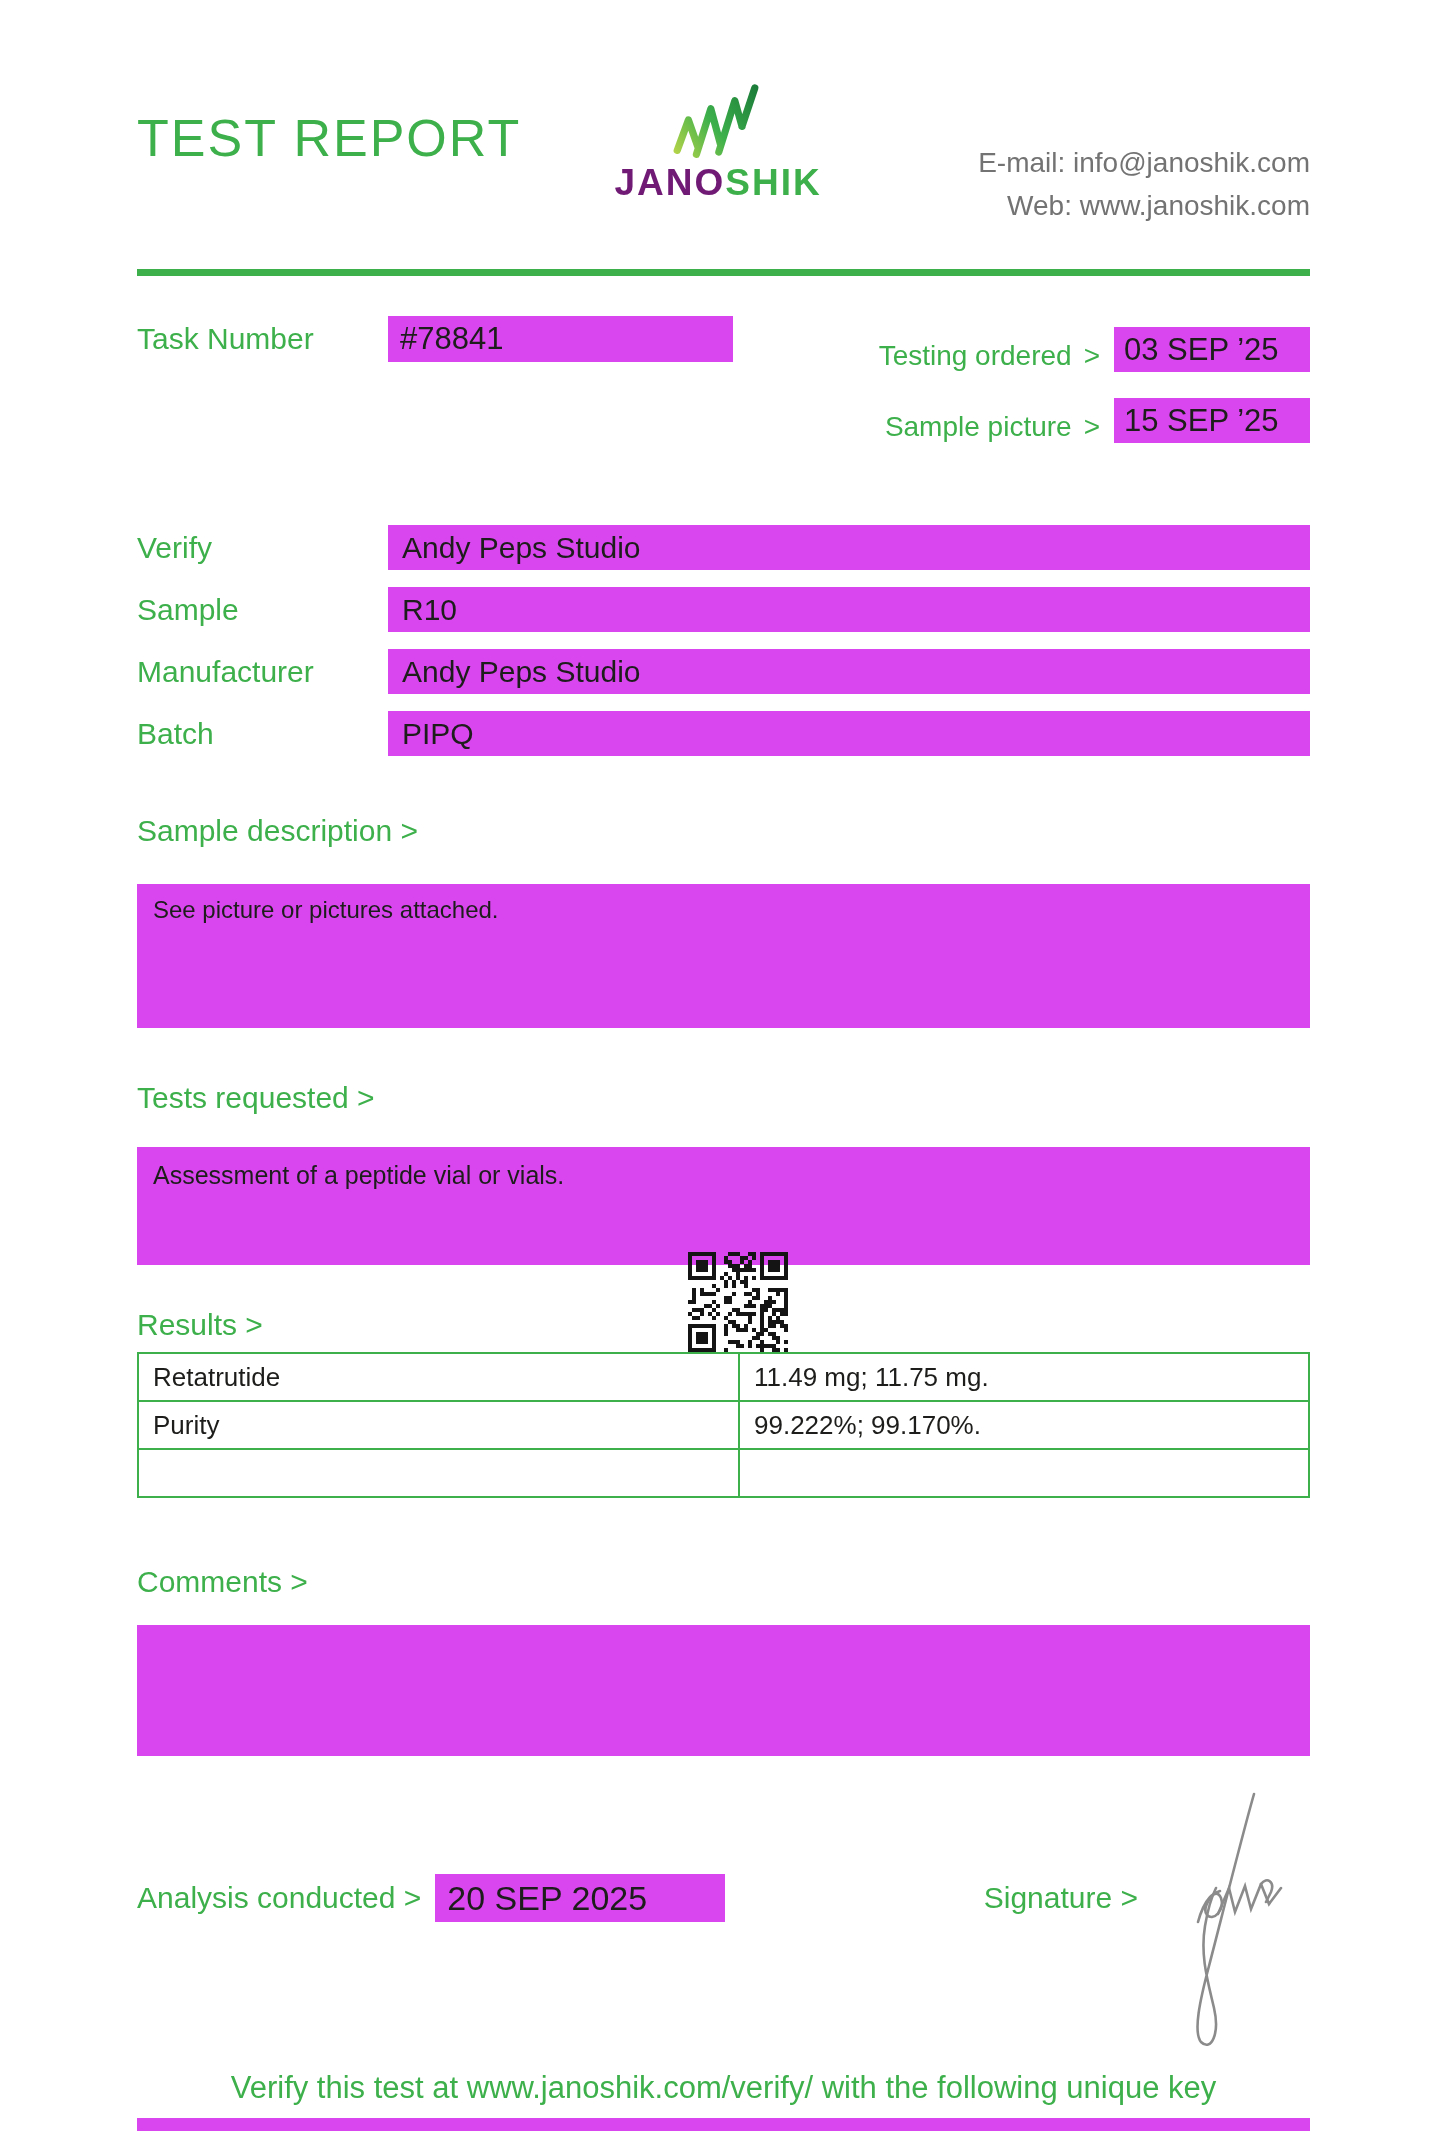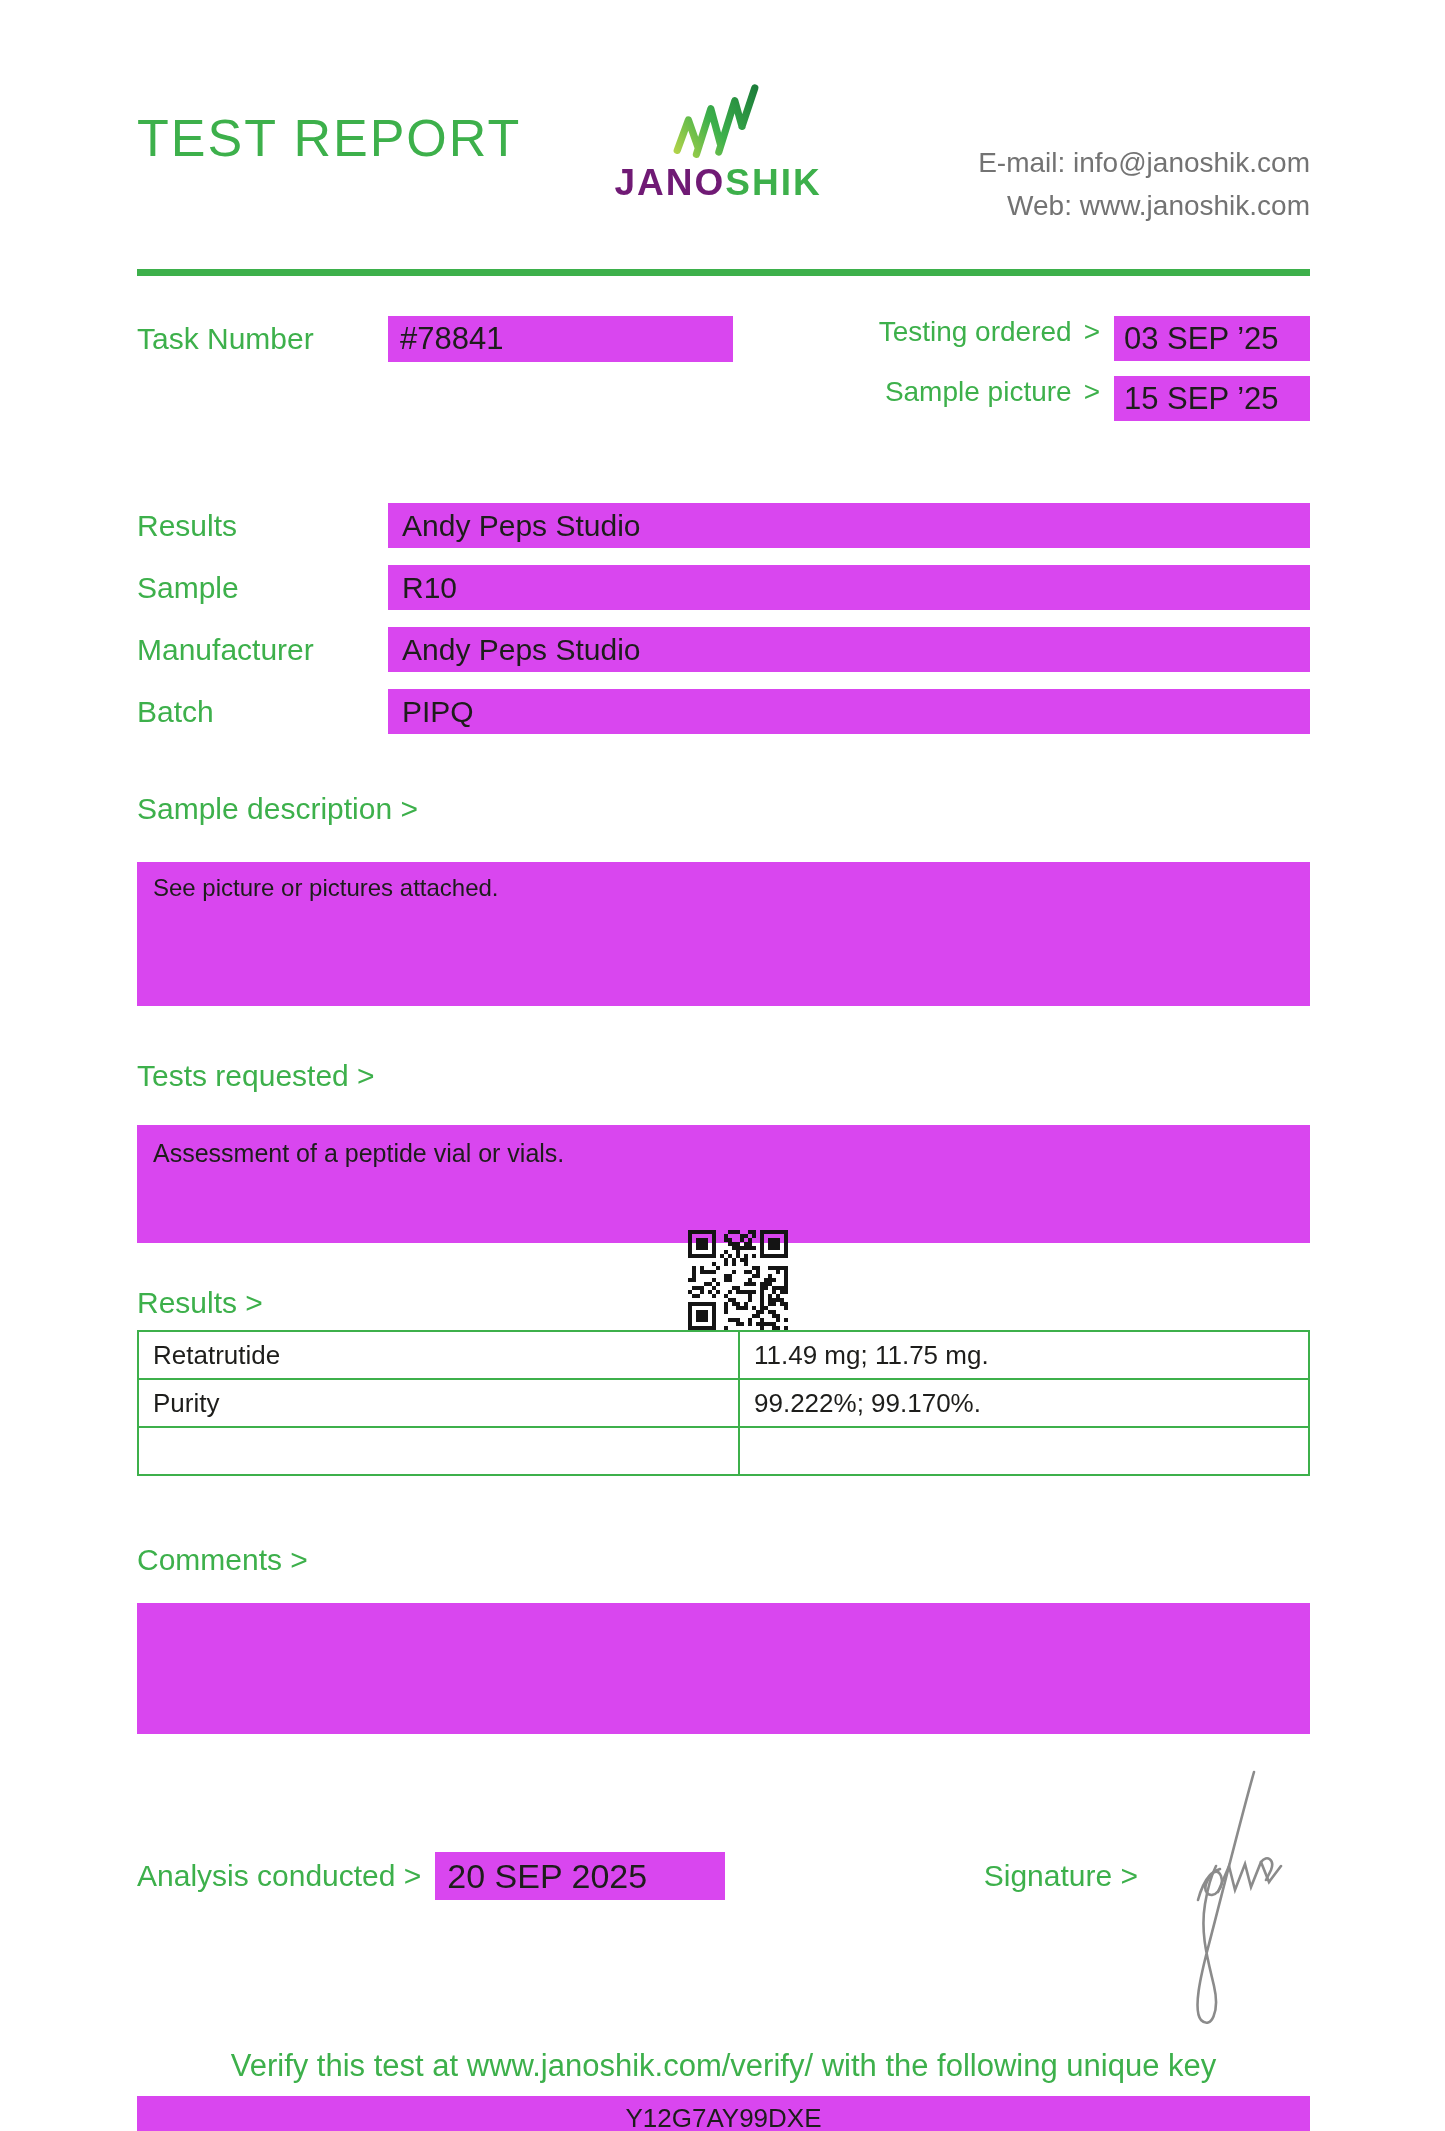--- a/index.html
+++ b/index.html
@@ -22,21 +22,21 @@
   .rule{height:7px;background:#3db04b;margin-top:42px;}
 
   
   .task-row{display:flex;margin-top:40px;}
   .task-left{display:flex;align-items:center;height:46px;}
   .field-label{color:#3db04b;font-size:30px;}
   .task-left .field-label{width:251px;}
   .gray-box{background:#d946ef;}
   .task-value{width:333px;height:46px;font-size:31px;line-height:46px;padding-left:12px;}
   .date-group{margin-left:auto;display:flex;flex-direction:column;gap:15px;}
-  .date-row{display:flex;align-items:flex-start;justify-content:flex-end;}
+  .date-row{display:flex;align-items:flex-end;justify-content:flex-end;margin-top:11px;}
   .date-label{color:#3db04b;font-size:28px;}
   .date-arrow{color:#3db04b;font-size:28px;margin:0 14px 0 12px;}
   .date-value{width:186px;height:45px;font-size:31px;line-height:45px;padding-left:10px;}
 
   
   .info-fields{margin-top:82px;}
   .info-row{display:flex;align-items:center;margin-bottom:17px;}
   .info-row .field-label{width:251px;}
   .info-value{flex:1;height:45px;font-size:30px;line-height:45px;padding-left:14px;}
 
@@ -113,21 +113,21 @@
       <div class="date-row">
         <span class="date-label">Sample picture</span>
         <span class="date-arrow">&gt;</span>
         <span class="date-value gray-box">15 SEP ’25</span>
       </div>
     </div>
   </div>
 
   <div class="info-fields">
     <div class="info-row">
-      <span class="field-label">Results</span>
+      <span class="field-label">Verify</span>
       <span class="info-value gray-box">Andy Peps Studio</span>
     </div>
     <div class="info-row">
       <span class="field-label">Sample</span>
       <span class="info-value gray-box">R10</span>
     </div>
     <div class="info-row">
       <span class="field-label">Manufacturer</span>
       <span class="info-value gray-box">Andy Peps Studio</span>
     </div>

